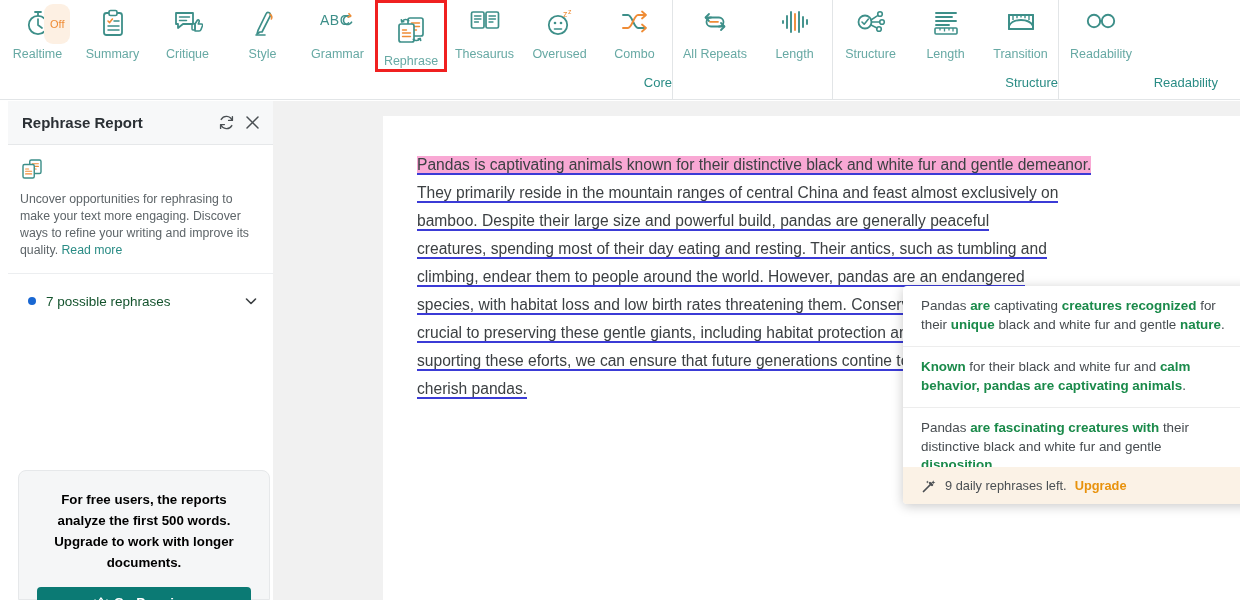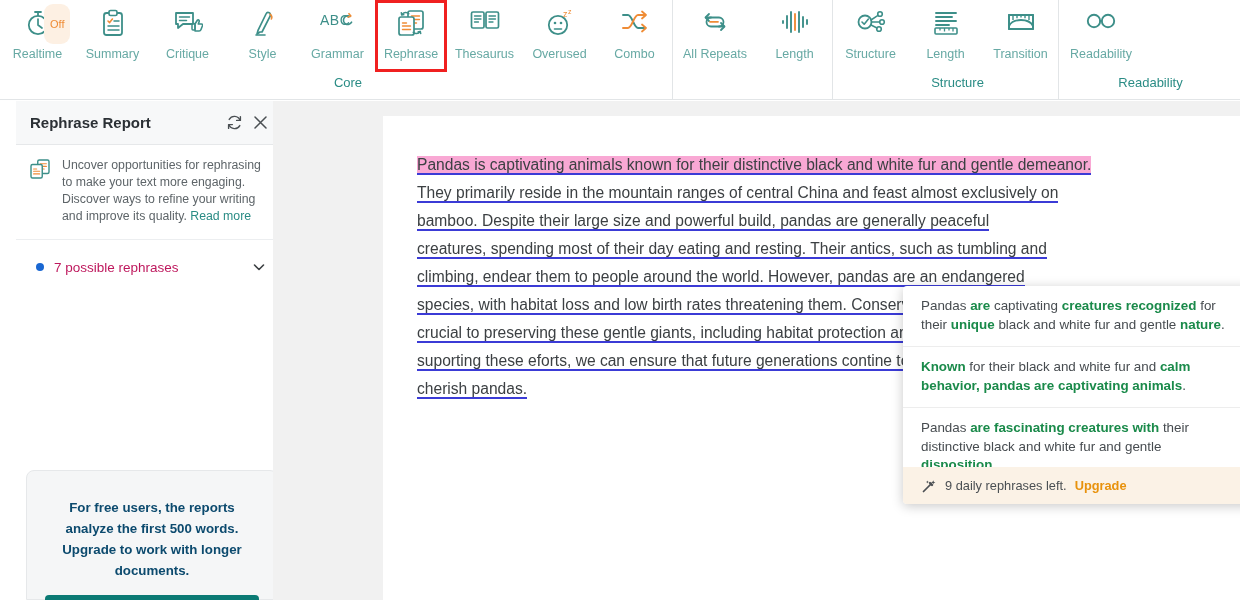--- a/index.html
+++ b/index.html
@@ -20,78 +20,79 @@
     display:flex; align-items:flex-start;
   }
   .tb-group {
     height:100px; position:relative;
     display:flex; flex-direction:column; justify-content:flex-start;
     padding:0;
   }
   .tb-group + .tb-group { border-left:1px solid #e2e5e7; }
   .tb-items { display:flex; align-items:flex-start; height:72px; }
   .tb-grouplabel {
-    text-align:center; font-size:13px; color:#2a8c85;
-    height:28px; line-height:22px; width:100%;margin-left:12px;
+    text-align:right; font-size:13px; color:#2a8c85;
+    height:28px; line-height:22px; width:100%;
   }
   .tb-item {
     width:75px; height:72px;
     display:flex; flex-direction:column; align-items:center;
     padding-top:8px; position:relative; cursor:pointer;
   }
   .tb-item .ic { height:34px; display:flex; justify-content:center; }
   .tb-item .lb {
     font-size:12.5px; color:#67a9a4; margin-top:5px; white-space:nowrap;
   }
   .tb-item.wide { width:84px; }
   .tb-item.sel {
     border:3px solid #f02020;
     width:72px; height:72px;
-    padding-top:5px;
+    padding-top:12px;
   }
   .badge-off {
     position:absolute; left:44px; top:4px;
     background:#fdf0e3; color:#ef8c36;
     font-size:11px; padding:13px 6px; border-radius:9px;
     line-height:14px;
   }
 
   
   #sidebar {
-    position:absolute; left:16px; top:101px; width:272px; height:499px;
+    position:absolute; left:8px; top:101px; width:272px; height:499px;
     background:#ffffff;
     border-right:1px solid #e2e5e7;
   }
   #sb-header {
     height:44px; display:flex; align-items:center;
     padding:0 14px; background:#f7f8f9;
     border-bottom:1px solid #e6e8ea;
   }
   #sb-title { font-size:15px; color:#2b3035; font-weight:600; flex:1; }
   .sb-hicon { width:26px; height:26px; display:flex; align-items:center; justify-content:center; cursor:pointer; }
   #sb-info {
     display:flex; padding:12px 14px 14px 12px; gap:10px;
     border-bottom:1px solid #eceef0;
+    flex-direction:column;
   }
   #sb-info .txt { font-size:12.3px; line-height:17px; color:#5e6569; }
   #sb-info .txt a { color:#2a8c85; text-decoration:none; }
   #sb-accordion {
     height:42px; margin:6px 10px 0 10px;
     display:flex; align-items:center; gap:10px;
     padding:0 10px; cursor:pointer; border-radius:4px;
   }
   #sb-accordion .dot { width:8px; height:8px; border-radius:50%; background:#1967d2; }
-  #sb-accordion .lbl { flex:1; font-size:13.5px; color:#be185d; }
+  #sb-accordion .lbl { flex:1; font-size:13.5px; color:#14532d; }
   #sb-promo {
     position:absolute; left:10px; bottom:0px; width:252px; height:130px;
     background:#f5f6f7; border:1px solid #e6e8ea;
     border-radius:8px 8px 0 0;
     padding:18px 18px 0 18px; text-align:center;
   }
-  #sb-promo .ptxt { font-size:13.3px; line-height:21px; color:#0c4a6e; font-weight:600;margin-top:8px; }
+  #sb-promo .ptxt { font-size:13.3px; line-height:21px; color:#000000; font-weight:600; }
   #sb-premium {
     margin-top:14px; height:30px; width:100%;
     background:#0b7a74; color:#fff; border:none; border-radius:4px;
     font-size:13.5px; font-weight:700; cursor:pointer;
     display:flex; align-items:center; justify-content:center; gap:6px;
     font-family:"Liberation Sans", sans-serif;
   }
 
   
   #docarea {

